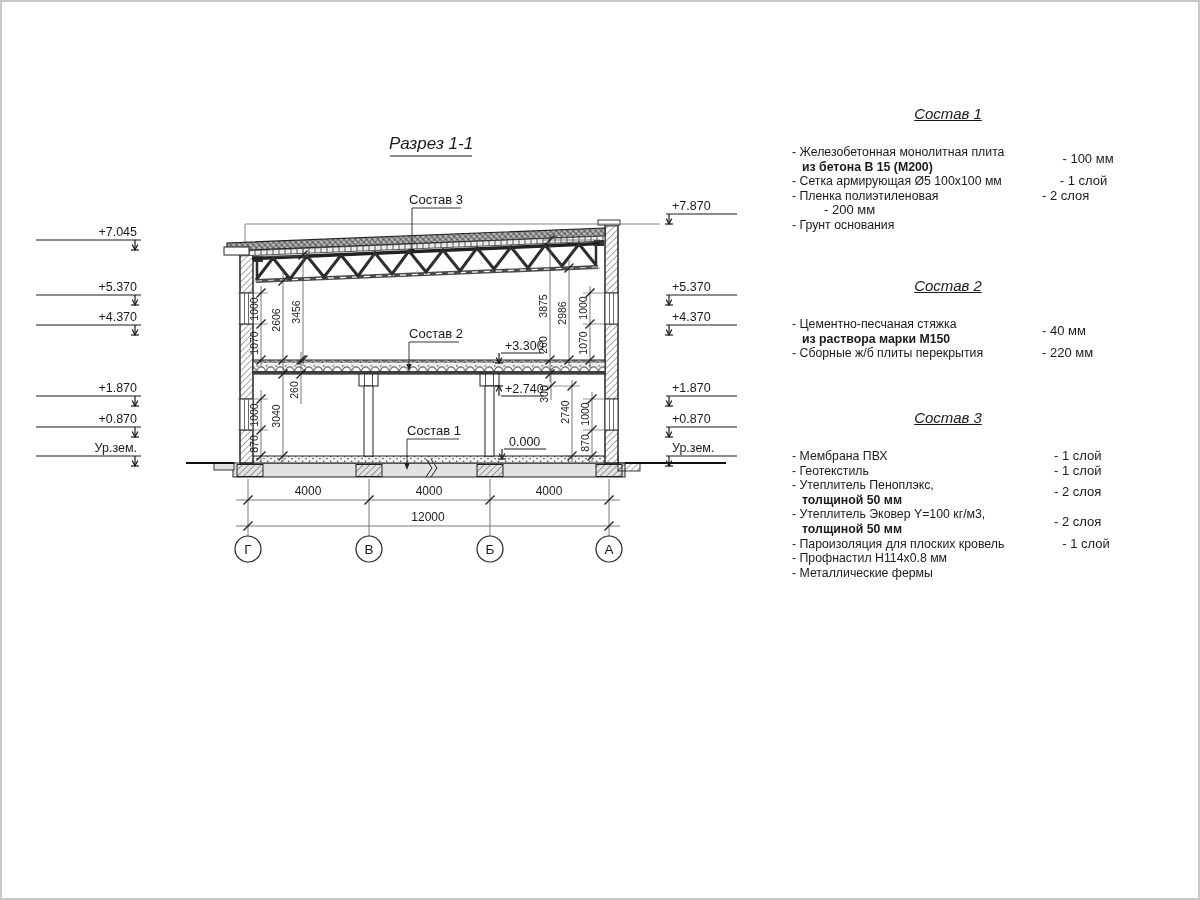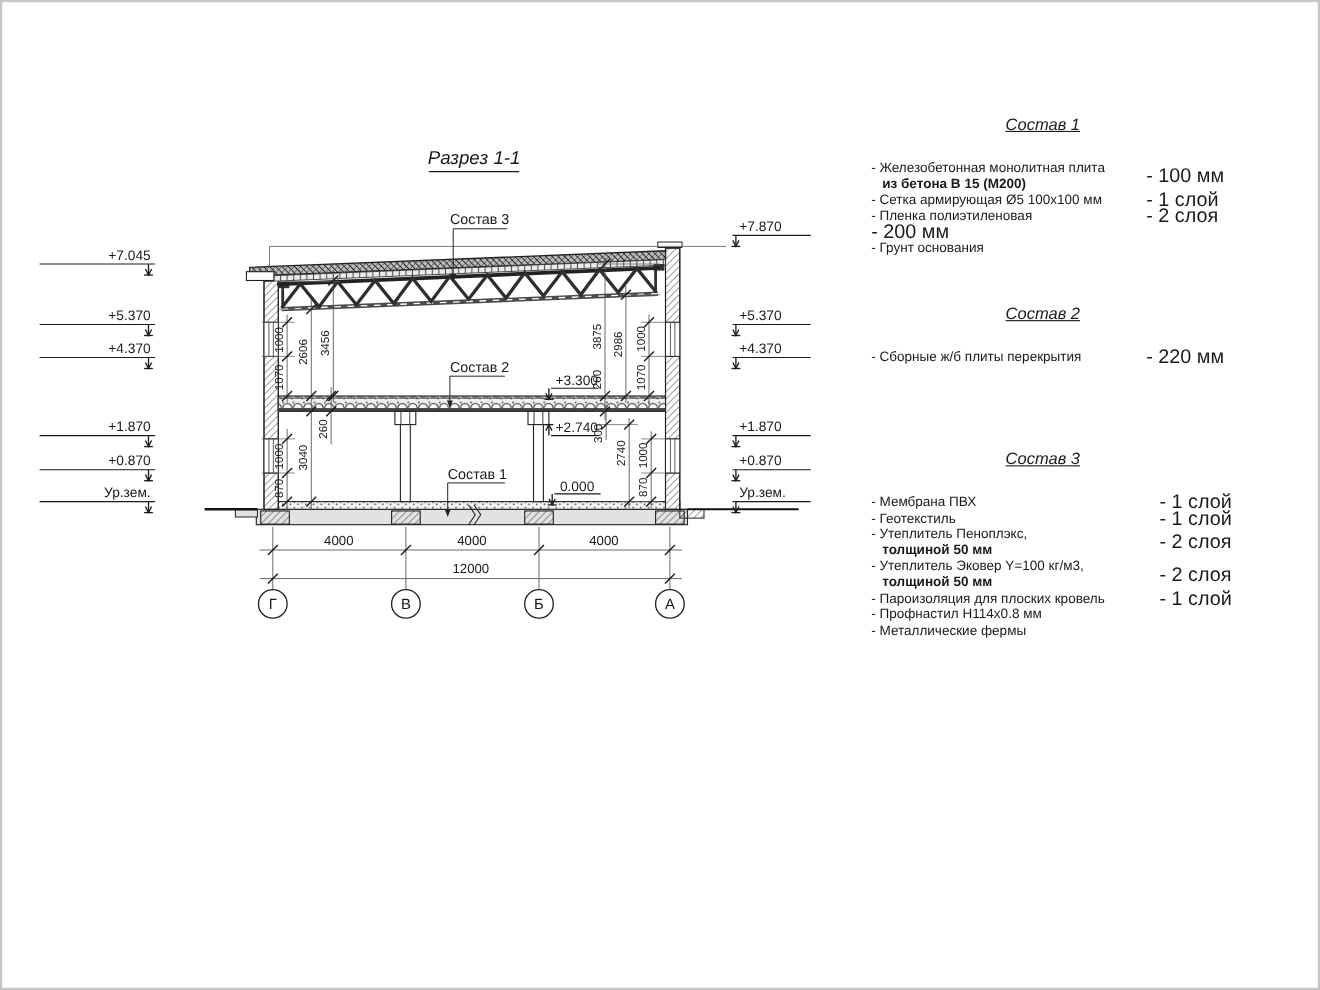--- a/index.html
+++ b/index.html
@@ -15,21 +15,21 @@
   .axistxt{font-size:13.5px;}
   .titletxt{font-size:17px;font-style:italic;}
   .comp{position:absolute;width:312px;}
   .comp-heading{text-align:center;font-style:italic;font-size:15px;text-decoration:underline;
                 margin-bottom:23px;}
   .comp-item{display:flex;justify-content:space-between;align-items:center;gap:26px;}
   .comp-lines{flex:1;}
   .comp-line{font-size:12.3px;line-height:14.6px;white-space:nowrap;}
   .comp-line2{padding-left:10px;font-weight:bold;}
   .comp-line:empty{display:none;}
-  .comp-value{width:62px;font-size:18px;line-height:14.6px;white-space:nowrap;}
+  .comp-value{width:62px;font-size:13px;line-height:14.6px;white-space:nowrap;margin-left:32px;}
   #comp3 .comp-value{width:50px;}
 </style>
 </head>
 <body>
 
 <div class="canvas">
 <div class="frame"></div>
 
 <svg width="780" height="600" viewBox="0 0 780 600">
   <defs>
@@ -394,20 +394,27 @@
           <div class="comp-line">- Грунт основания</div>
         </div>
     <div class="comp-value"></div>
       </div>
 </div>
 
 <div class="comp" id="comp2" style="left:792px;top:277px;">
   <div class="comp-heading">Состав 2</div>
   <div class="comp-item">
     <div class="comp-lines">
+          <div class="comp-line">- Цементно-песчаная стяжка</div>
+      <div class="comp-line comp-line2">из раствора марки М150</div>
+        </div>
+    <div class="comp-value">- 40 мм</div>
+      </div>
+  <div class="comp-item">
+    <div class="comp-lines">
           <div class="comp-line">- Сборные ж/б плиты перекрытия</div>
         </div>
     <div class="comp-value">- 220 мм</div>
       </div>
 </div>
 
 <div class="comp" id="comp3" style="left:792px;top:409px;">
   <div class="comp-heading">Состав 3</div>
   <div class="comp-item">
     <div class="comp-lines">

